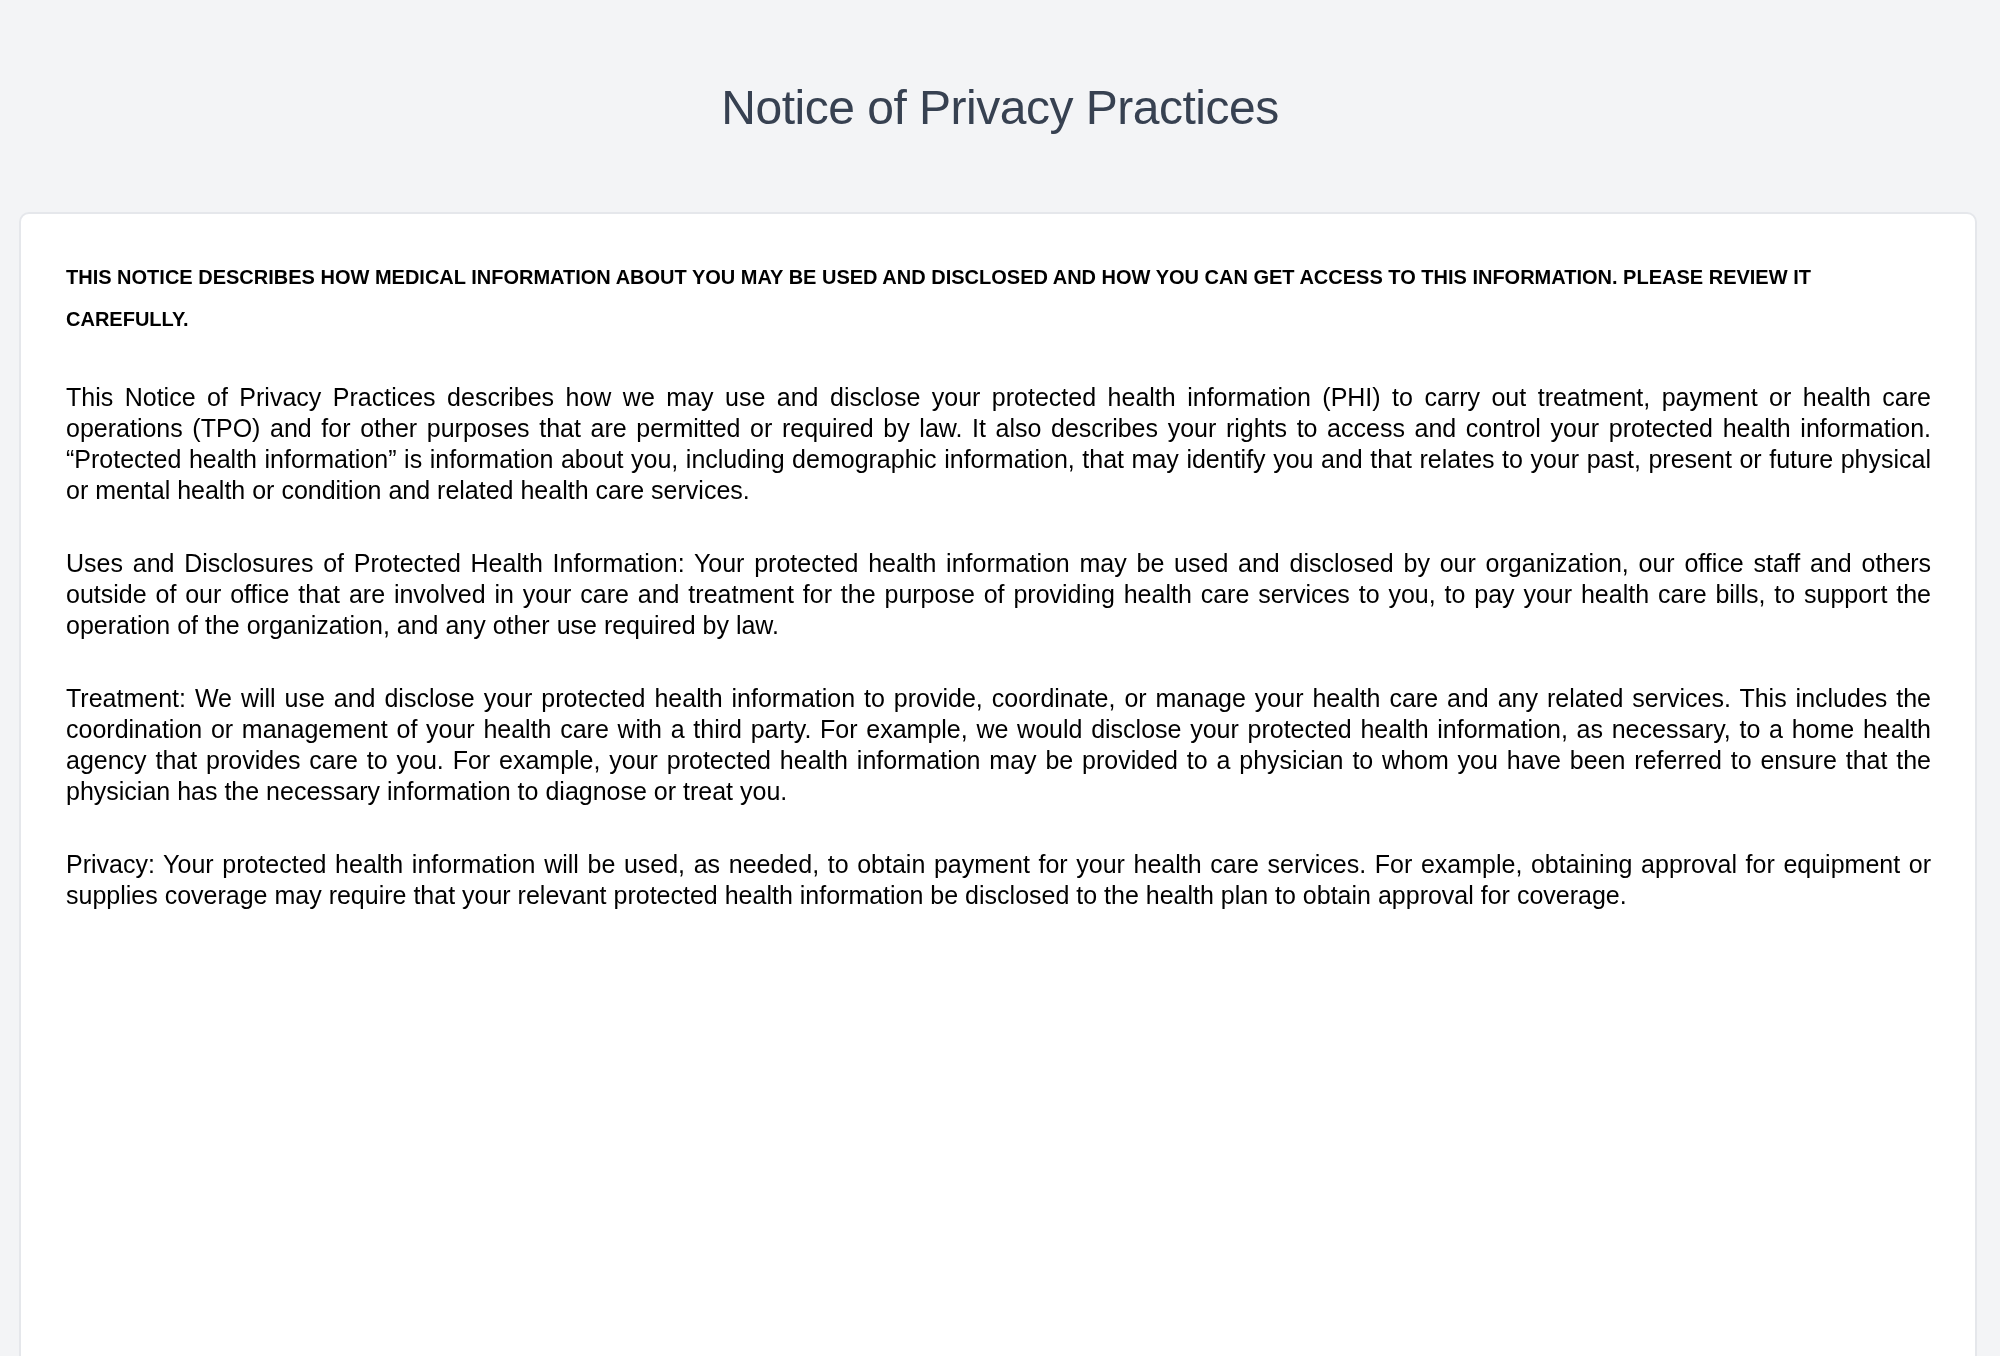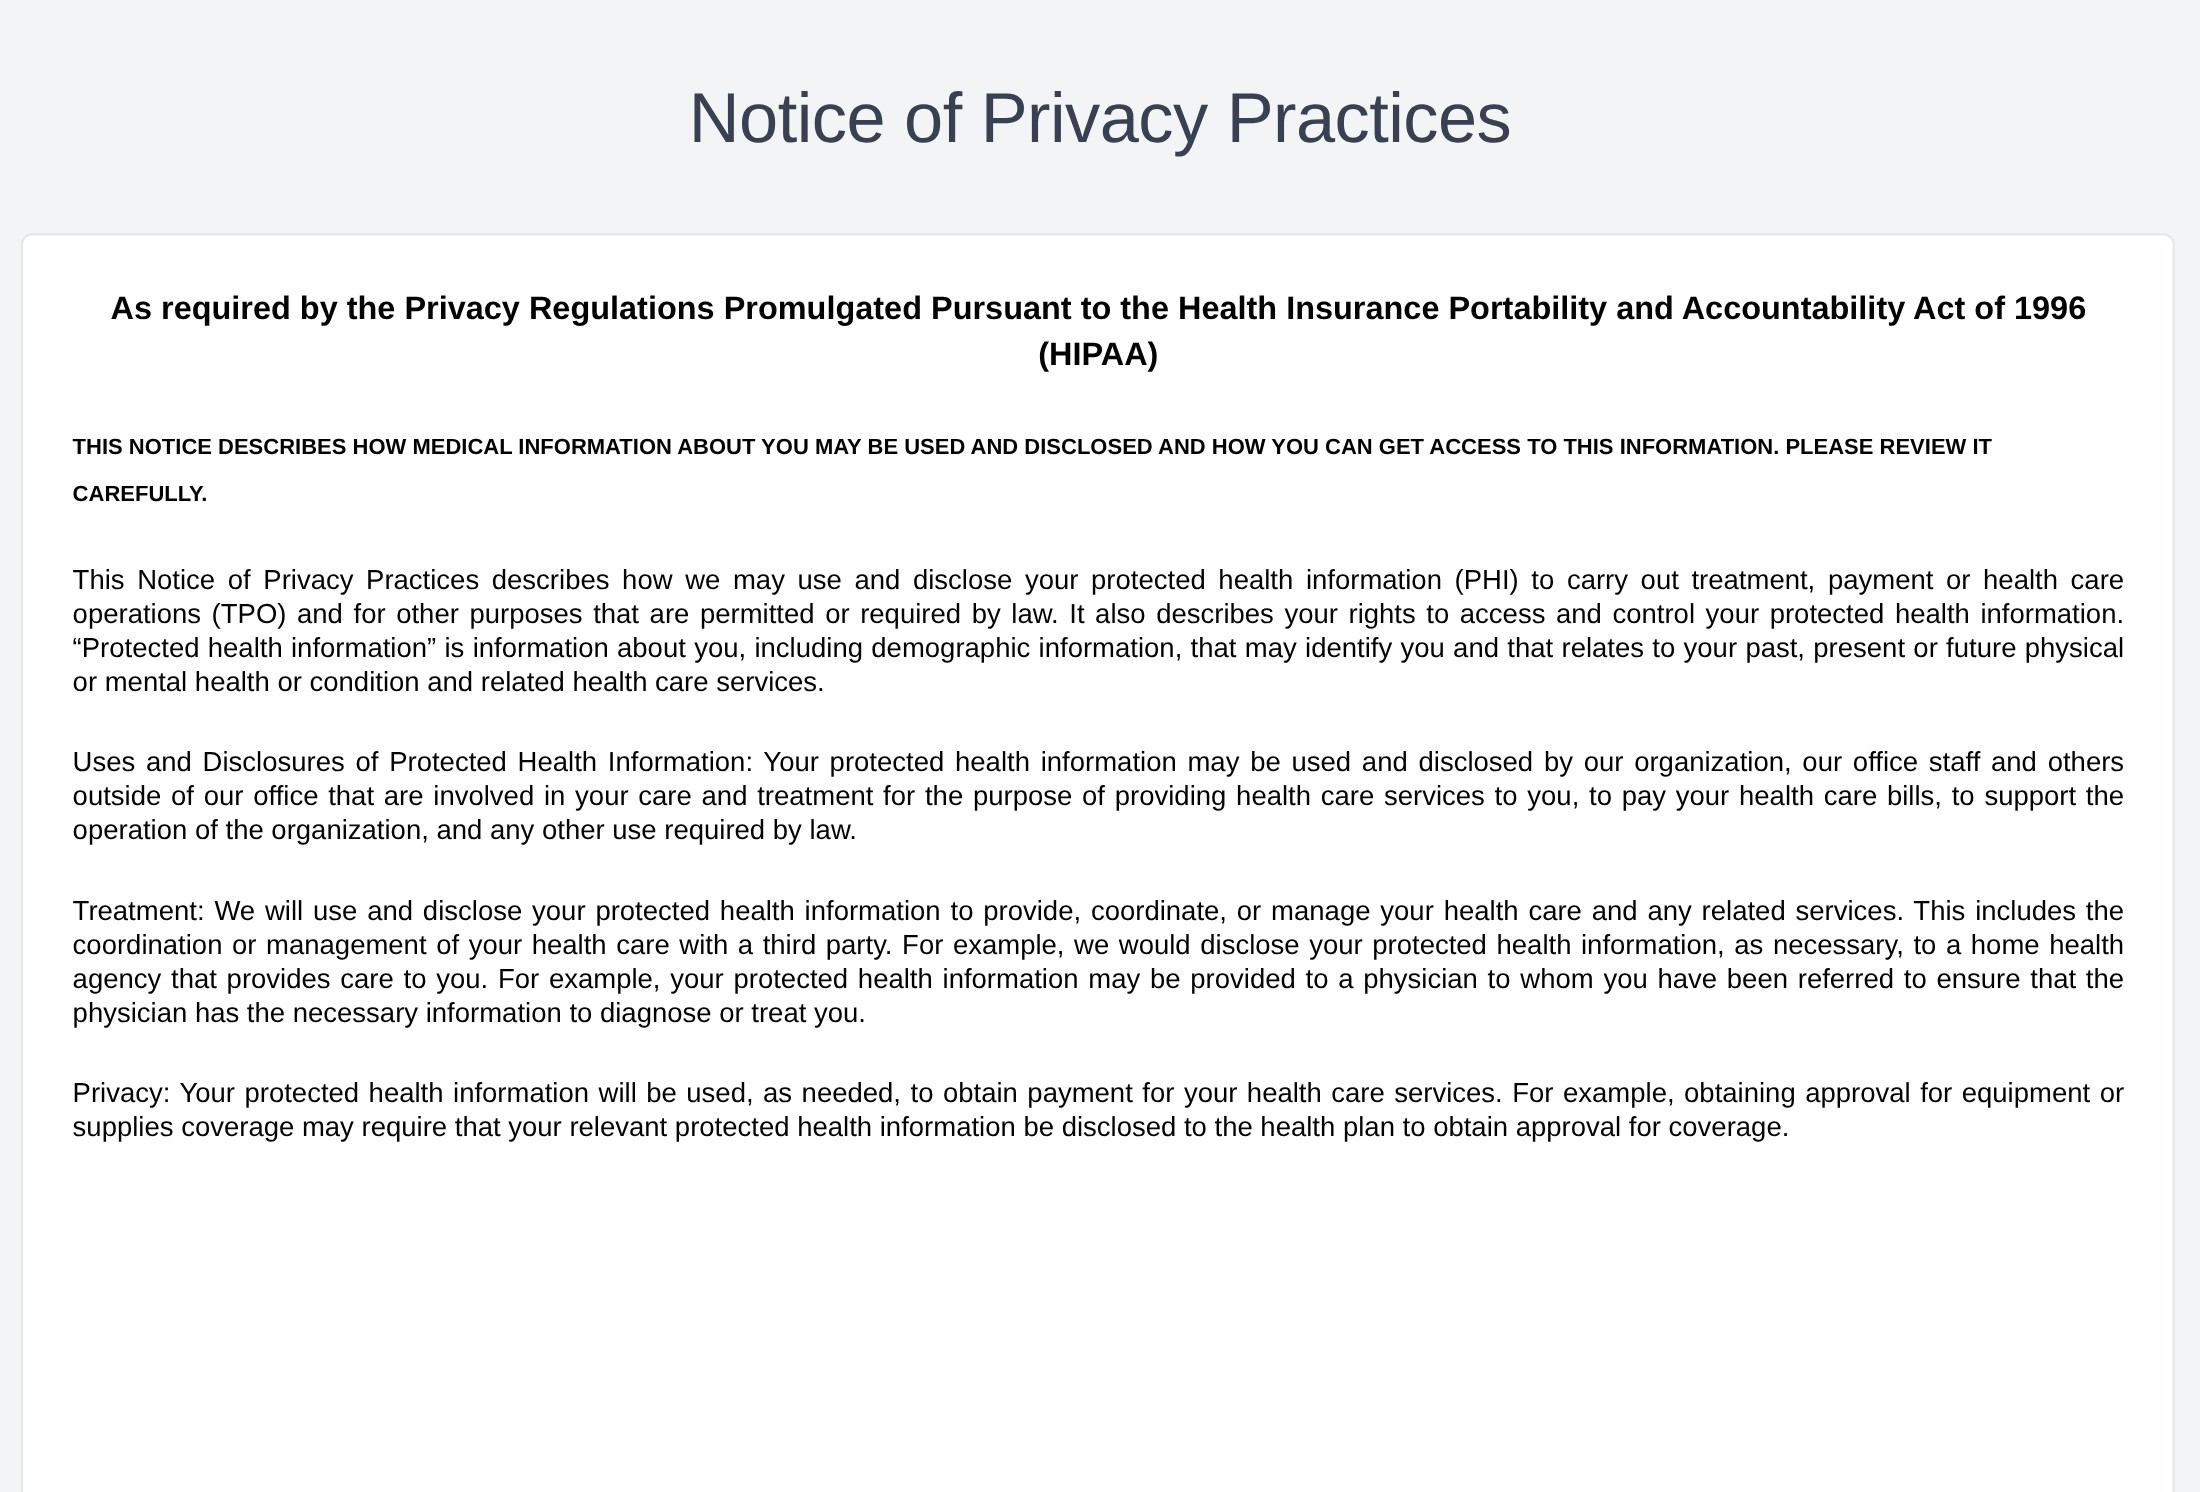--- a/index.html
+++ b/index.html
@@ -16,21 +16,21 @@
     }
     .page-header {
       height: 212px;
       display: flex;
       align-items: center;
       justify-content: center;
     }
     .page-title {
       margin: 0;
       padding-top: 2px;
-      font-size: 64px;
+      font-size: 48px;
       font-weight: 500;
       color: #374151;
       letter-spacing: -0.5px;
       text-align: center;
     }
     .card {
       position: absolute;
       left: 19px;
       top: 212px;
       width: 1958px;
@@ -66,21 +66,20 @@
     }
   </style>
 </head>
 <body>
 
 <header class="page-header">
   <h1 class="page-title">Notice of Privacy Practices</h1>
 </header>
 
 <main class="card">
-  <p class="subtitle">As required by the Privacy Regulations Promulgated Pursuant to the Health Insurance Portability and Accountability Act of 1996 (HIPAA)</p>
 
   <p class="warning">THIS NOTICE DESCRIBES HOW MEDICAL INFORMATION ABOUT YOU MAY BE USED AND DISCLOSED AND HOW YOU CAN GET ACCESS TO THIS INFORMATION. PLEASE REVIEW IT CAREFULLY.</p>
 
   <p class="para">This Notice of Privacy Practices describes how we may use and disclose your protected health information (PHI) to carry out treatment, payment or health care operations (TPO) and for other purposes that are permitted or required by law. It also describes your rights to access and control your protected health information. “Protected health information” is information about you, including demographic information, that may identify you and that relates to your past, present or future physical or mental health or condition and related health care services.</p>
 
   <p class="para">
     <span class="lead">Uses and Disclosures of Protected Health Information:</span>
     <span>Your protected health information may be used and disclosed by our organization, our office staff and others outside of our office that are involved in your care and treatment for the purpose of providing health care services to you, to pay your health care bills, to support the operation of the organization, and any other use required by law.</span>
   </p>
 

